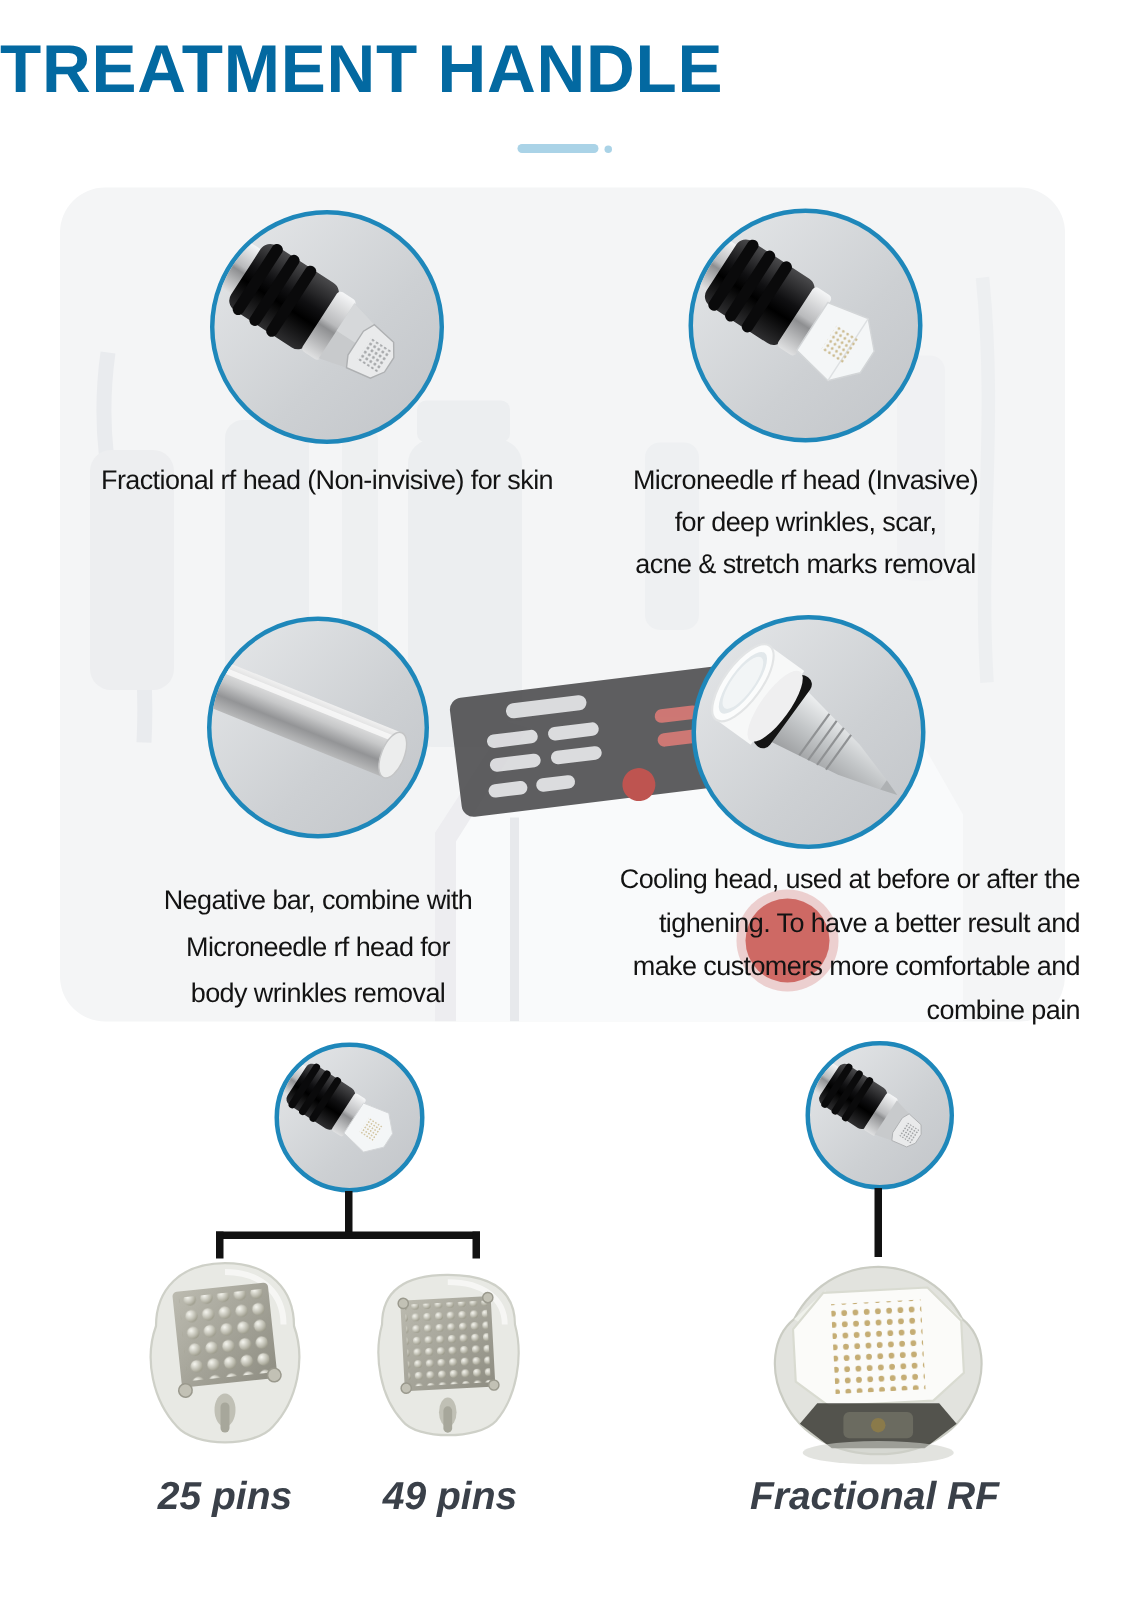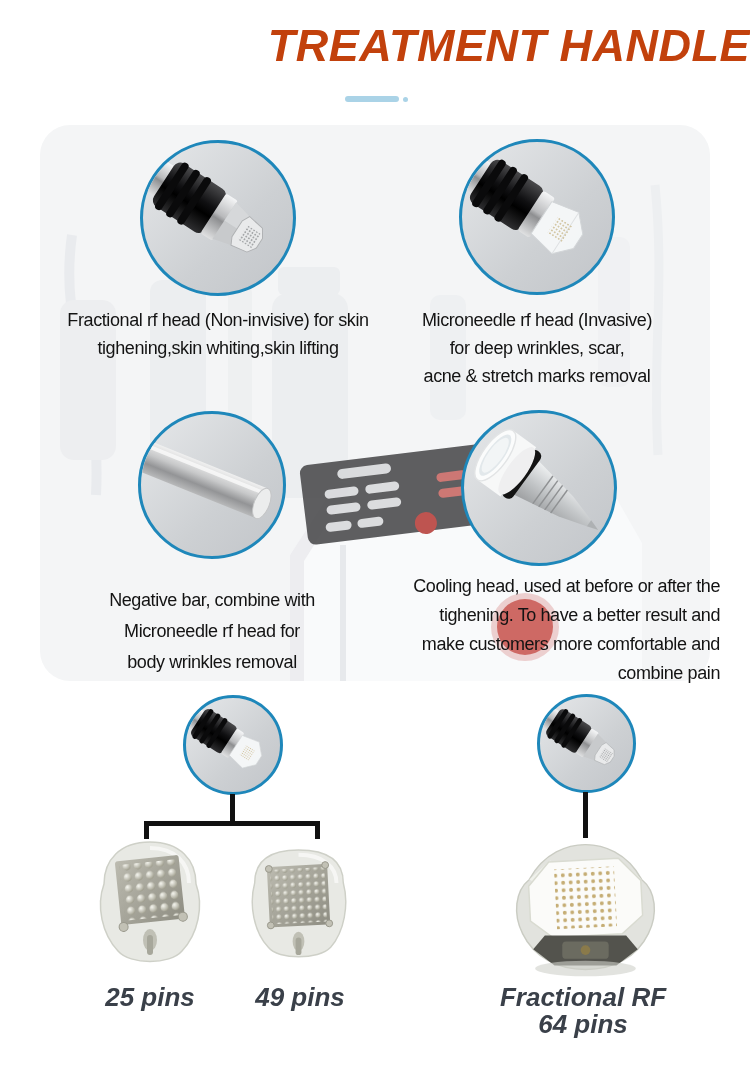--- a/index.html
+++ b/index.html
@@ -1,19 +1,19 @@
 <!DOCTYPE html>
 <html><head>
 <meta charset="utf-8">
 <style>
   html,body{margin:0;padding:0;background:#ffffff;}
   .page{position:relative;width:750px;height:1068px;background:#ffffff;overflow:hidden;
         font-family:"Liberation Sans", sans-serif;}
-  .title{position:absolute;top:20px;left:0;right:0;text-align:right;
-         font-size:45px;font-weight:bold;color:#c2410c;letter-spacing:.5px;font-style:italic;}
+  .title{position:absolute;top:20px;left:0;right:0;text-align:left;
+         font-size:45px;font-weight:bold;color:#0369a1;letter-spacing:.5px;}
   .divider-line{position:absolute;left:345px;top:96px;width:54px;height:6px;border-radius:3px;background:#aad3e7;}
   .divider-dot{position:absolute;left:403px;top:97px;width:5px;height:5px;border-radius:50%;background:#aad3e7;}
   .card{position:absolute;left:40px;top:125px;width:670px;height:556px;border-radius:30px;
         background:#f4f5f6;overflow:hidden;}
   .bgsvg{position:absolute;left:0;top:0;}
   .pcircle{position:absolute;border-radius:50%;border:3px solid #1e87ba;overflow:hidden;
            background:linear-gradient(135deg,#e6e8ea 0%,#cdd0d3 60%,#c2c5c9 100%);box-sizing:border-box;}
   .c1{left:140px;top:140px;width:156px;height:156px;}
   .c2{left:459px;top:139px;width:156px;height:156px;}
   .c3{left:138px;top:411px;width:148px;height:148px;}
@@ -188,21 +188,20 @@
         <ellipse cx="-24" cy="0" rx="10" ry="30" fill="#efeff0"></ellipse>
         <ellipse cx="-52" cy="0" rx="13" ry="32" fill="#fbfcfc" stroke="#e2e4e5" stroke-width="1.5"></ellipse>
         <ellipse cx="-52" cy="0" rx="9" ry="26" fill="#e2e8eb"></ellipse>
         <ellipse cx="-52" cy="0" rx="7.5" ry="22" fill="#f2f5f6"></ellipse>
       </g>
     </svg>
   </div>
 
   <div class="desc t1">
     <div>Fractional rf head (Non-invisive) for skin</div>
-    <div>tighening,skin whiting,skin lifting</div>
   </div>
   <div class="desc t2">
     <div>Microneedle rf head (Invasive)</div>
     <div>for deep wrinkles, scar,</div>
     <div>acne &amp; stretch marks removal</div>
   </div>
   <div class="desc t3">
     <div>Negative bar, combine with</div>
     <div>Microneedle rf  head for</div>
     <div>body wrinkles removal</div>
@@ -289,16 +288,15 @@
     <polygon points="46,106 130,106 142,120 120,137 56,137 34,120" fill="#3a3a34" opacity="0.85"></polygon>
     <rect x="64" y="112" width="48" height="18" rx="4" fill="#6b6b60"></rect>
     <circle cx="88" cy="121" r="5" fill="#8a7a4a"></circle>
     <ellipse cx="88" cy="140" rx="52" ry="8" fill="#cfd1c9" opacity="0.6"></ellipse>
   </svg>
 
   <div class="pin-label l25">25 pins</div>
   <div class="pin-label l49">49 pins</div>
   <div class="pin-label l64">
     <div>Fractional RF</div>
-    <div>64 pins</div>
   </div>
 
 </div>
 
 </body></html>

